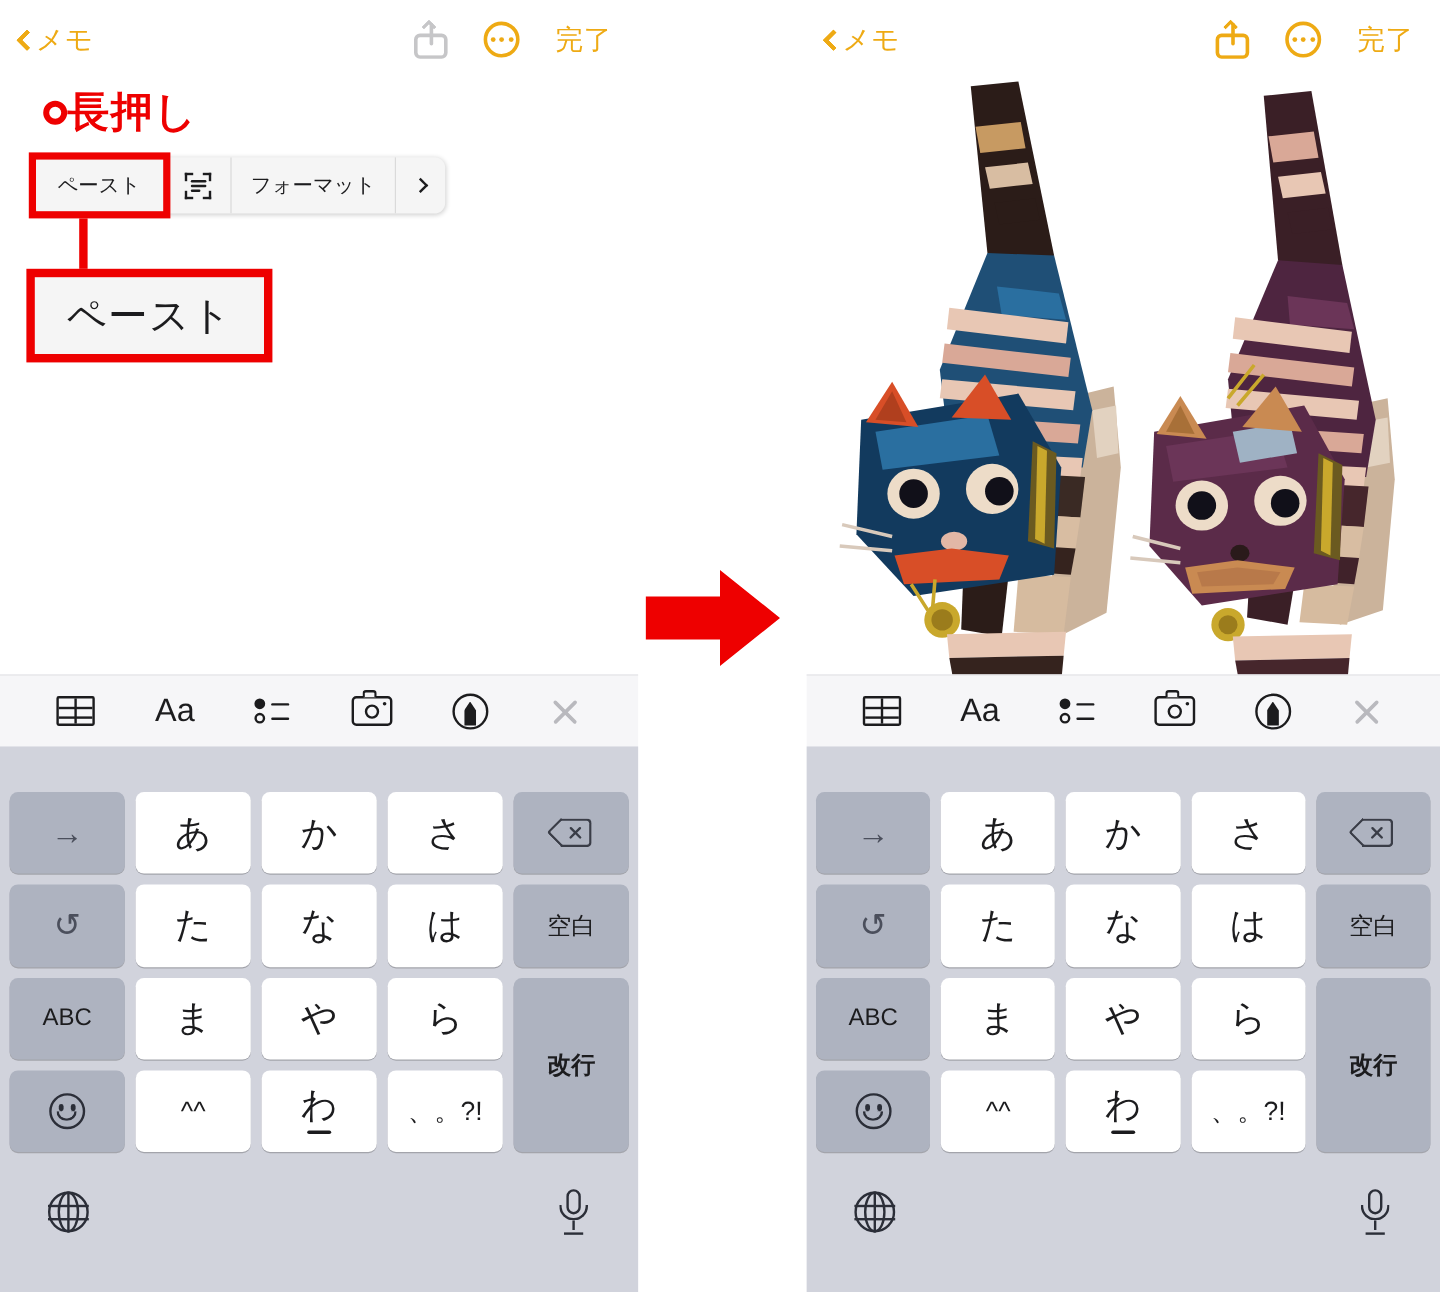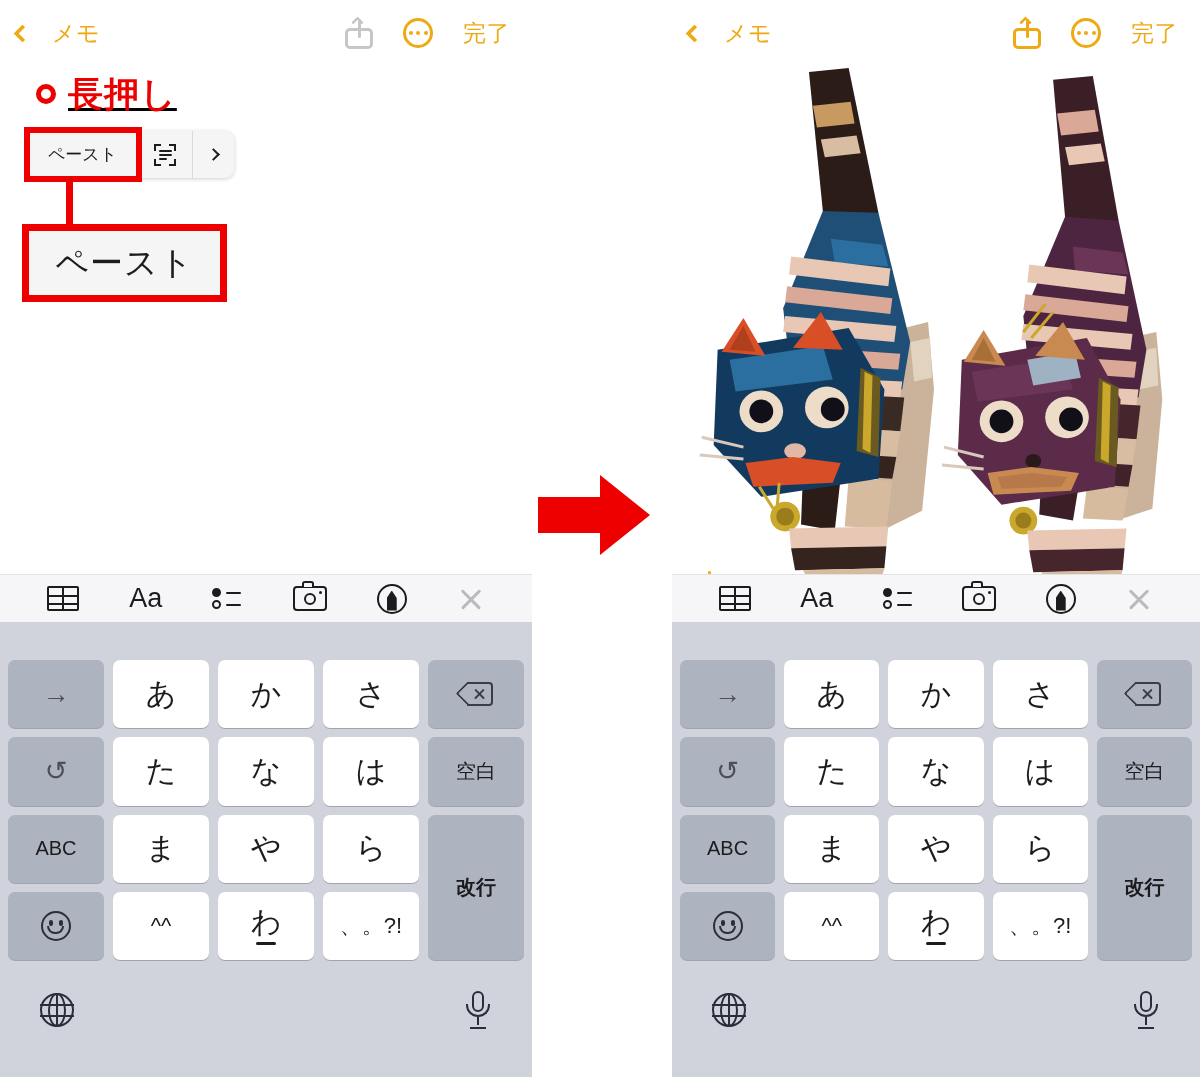--- a/index.html
+++ b/index.html
@@ -14,21 +14,21 @@
   
   .panel { position: absolute; top: 0; height: 1077px; background: #ffffff; overflow: hidden; }
   #panel-left  { left: 0px;   width: 532px; }
   #panel-right { left: 672px; width: 528px; }
 
   
   .navbar {
     position: absolute; top: 0; left: 0; width: 100%; height: 66px;
     display: flex; align-items: center; background: transparent; z-index: 30;
   }
-  .nav-back { display: flex; align-items: center; gap: 23px; margin-left: 16px; cursor: pointer; }
+  .nav-back { display: flex; align-items: center; gap: 1px; margin-left: 16px; cursor: pointer; }
   .chev-back {
     width: 13px; height: 13px; border-left: 4px solid #eeaa14; border-bottom: 4px solid #eeaa14;
     transform: rotate(45deg); border-radius: 1px;
   }
   .nav-back-label { color: #eeaa14; font-size: 23px; letter-spacing: .5px; }
   .nav-spacer { flex: 1 1 auto; }
   .nav-right { display: flex; align-items: center; gap: 30px; margin-right: 22px; }
   .icon-share { width: 28px; height: 32px; position: relative; }
   .icon-share .box {
     position: absolute; left: 0; bottom: 0; width: 28px; height: 21px;
@@ -85,21 +85,21 @@
   .icon-scan .tr { right:0; top:0; border-right:2.2px solid #1c1c1e; border-top:2.2px solid #1c1c1e; }
   .icon-scan .bl { left:0; bottom:0; border-left:2.2px solid #1c1c1e; border-bottom:2.2px solid #1c1c1e; }
   .icon-scan .br { right:0; bottom:0; border-right:2.2px solid #1c1c1e; border-bottom:2.2px solid #1c1c1e; }
   .icon-scan .ln { position:absolute; left:4.5px; height:2.2px; background:#1c1c1e; border-radius:1px; }
   .icon-scan .l1 { top:6px;  width:13px; }
   .icon-scan .l2 { top:10px; width:13px; }
   .icon-scan .l3 { top:14px; width:8px; }
 
   
   .anno-longpress {
-    position: absolute; left: 36px; top: 76px; display: flex; align-items: center; gap: 12px; z-index: 40; text-decoration: underline;
+    position: absolute; left: 36px; top: 76px; display: flex; align-items: center; gap: 0; z-index: 40;
   }
   .anno-circle {
     width: 20px; height: 20px; border: 5px solid #ee0000; border-radius: 50%;
   }
   .anno-longpress-text {
     color: #ee0000; font-size: 35px; font-weight: bold; letter-spacing: 1px; line-height: 1;
   }
   .red-highlight {
     position: absolute; left: 24px; top: 127px; width: 118px; height: 55px;
     border: 6px solid #ee0000; z-index: 35;
@@ -111,21 +111,21 @@
     position: absolute; left: 22px; top: 224px; width: 205px; height: 78px;
     border: 7px solid #ee0000; background: #f5f5f5; z-index: 35;
     display: flex; align-items: center; justify-content: center;
   }
   .callout-text { font-size: 33px; color: #1c1c1e; letter-spacing: 1px; }
 
   .red-arrow { position: absolute; left: 538px; top: 473px; width: 112px; height: 84px; z-index: 40; }
 
   
   .acc-bar {
-    position: absolute; left: 0; width: 100%; height: 48px; bottom: 455px;
+    position: absolute; left: 0; width: 100%; height: 60px; bottom: 455px;
     background: #f6f6f8; border-top: 1px solid #e3e3e6;
     display: flex; align-items: center; justify-content: space-around;
     padding: 0 22px; z-index: 25;
   }
   .acc-btn { display: flex; align-items: center; justify-content: center; cursor: pointer; color: #1c1c1e; }
   .icon-table { width: 32px; height: 25px; border: 2.4px solid currentColor; border-radius: 2px; position: relative; }
   .icon-table::before { content:""; position:absolute; left:0; top:7px; width:100%; height:2.4px; background: currentColor; }
   .icon-table::after  { content:""; position:absolute; left:0; top:15px; width:100%; height:2.4px; background: currentColor; }
   .icon-table i { position:absolute; left:50%; top:0; margin-left:-1.2px; width:2.4px; height:100%; background: currentColor; }
   .icon-aa { font-size: 27px; letter-spacing:0; line-height:1; }
@@ -253,20 +253,21 @@
         <span class="icon-scan">
           <span class="cnr tl"></span>
           <span class="cnr tr"></span>
           <span class="cnr bl"></span>
           <span class="cnr br"></span>
           <span class="ln l1"></span>
           <span class="ln l2"></span>
           <span class="ln l3"></span>
         </span>
       </div>
+      <div class="mi">フォーマット</div>
       <div class="mi mi-chev">
         <span class="chev-right"></span>
       </div>
     </div>
 
     <div class="anno-longpress">
       <span class="anno-circle"></span>
       <span class="anno-longpress-text">長押し</span>
     </div>
     <div class="red-highlight"></div>

